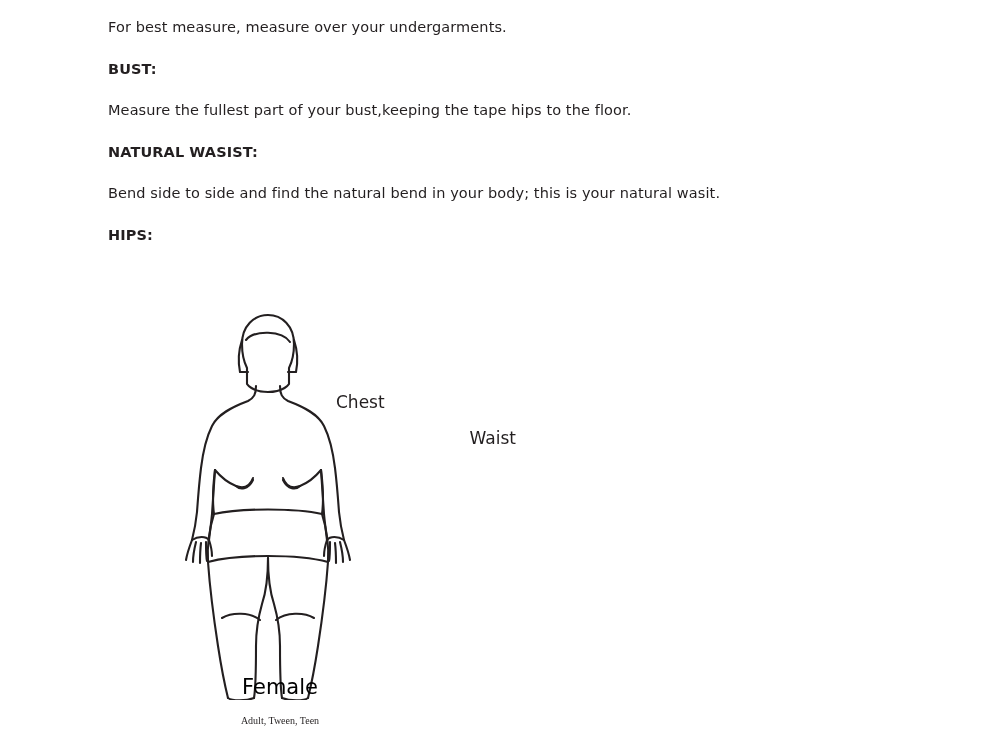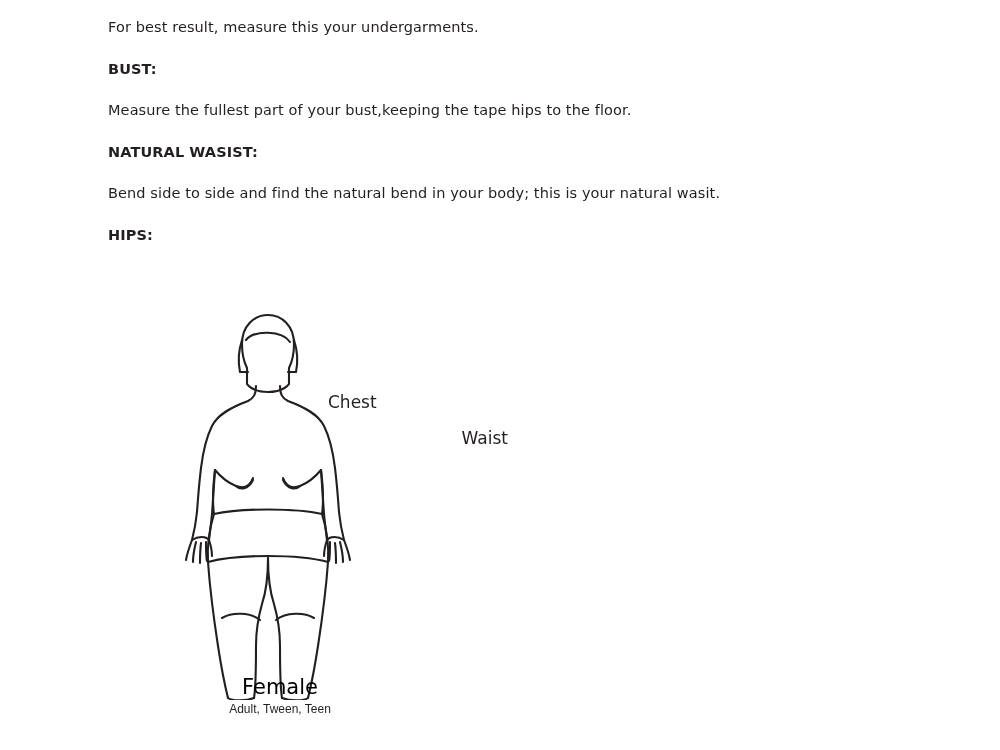--- a/index.html
+++ b/index.html
@@ -43,21 +43,21 @@
     top: 300px;
     width: 320px;
     height: 430px;
   }
   .figure svg {
     display: block;
   }
 
   .fig-labels {
     position: absolute;
-    left: 328px;
+    left: 336px;
     top: 392px;
     width: 180px;
   }
   .fig-label {
     font-size: 17px;
     color: #231f20;
     font-family: "DejaVu Sans", sans-serif;
     margin-bottom: 16px;
   }
   .fig-label.l2 { margin-bottom: 16px; text-align: right; }
@@ -69,31 +69,31 @@
     width: 240px;
     text-align: center;
   }
   .caption-main {
     font-size: 21px;
     color: #000000;
     font-family: "DejaVu Sans", sans-serif;
     line-height: 1.1;
   }
   .caption-sub {
-    font-size: 12px;
+    font-size: 10px;
     color: #231f20;
-    font-family: Liberation Sans, sans-serif;
-    margin-top: 3px;
+    font-family: Liberation Serif, serif;
+    margin-top: 16px;
   }
 </style>
 </head>
 <body>
 
 <div class="text-block">
-  <p class="para">For best result, measure this your undergarments.</p>
+  <p class="para">For best measure, measure over your undergarments.</p>
   <p class="para heading">BUST:</p>
   <p class="para">Measure the fullest part of your bust,keeping the tape hips to the floor.</p>
   <p class="para heading">NATURAL WASIST:</p>
   <p class="para"> Bend side to side and find the natural bend in your body; this is your natural wasit.</p>
   <p class="para heading">HIPS:</p>
 </div>
 
 <div class="figure">
   <svg width="320" height="400" viewBox="0 0 320 400" xmlns="http://www.w3.org/2000/svg">
     <g fill="none" stroke="#231f20" stroke-width="2.1" stroke-linecap="round" stroke-linejoin="round">

